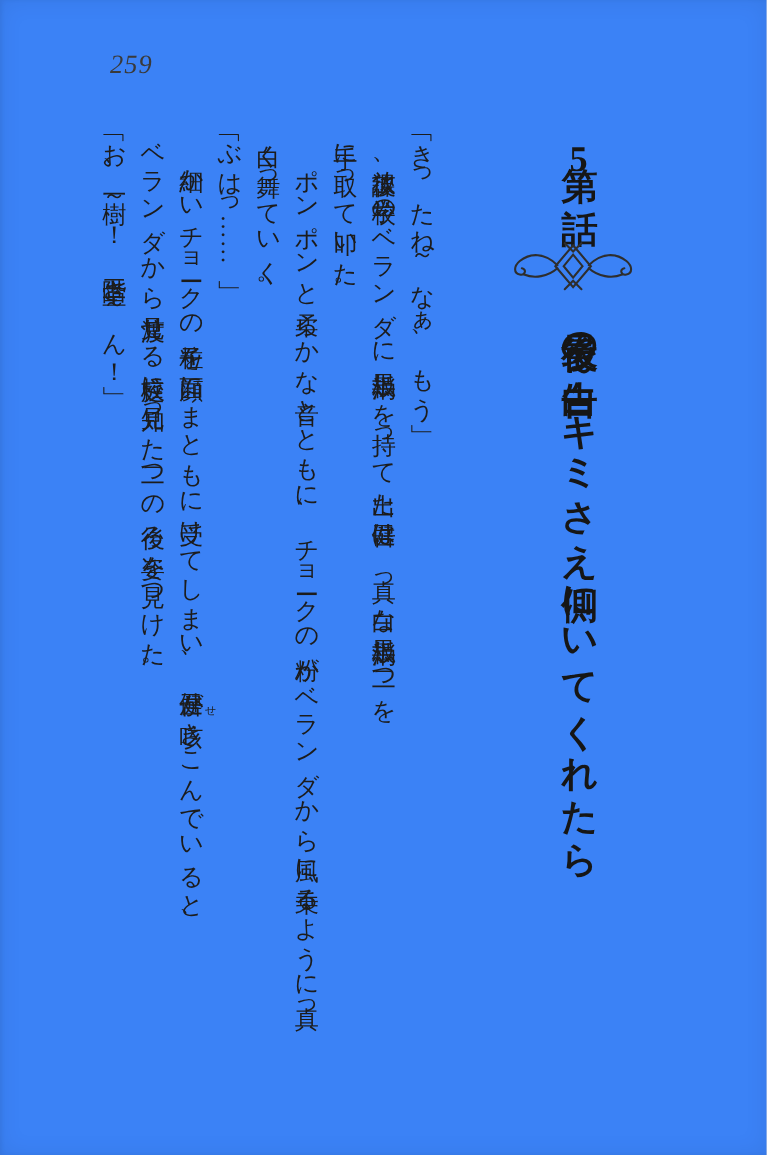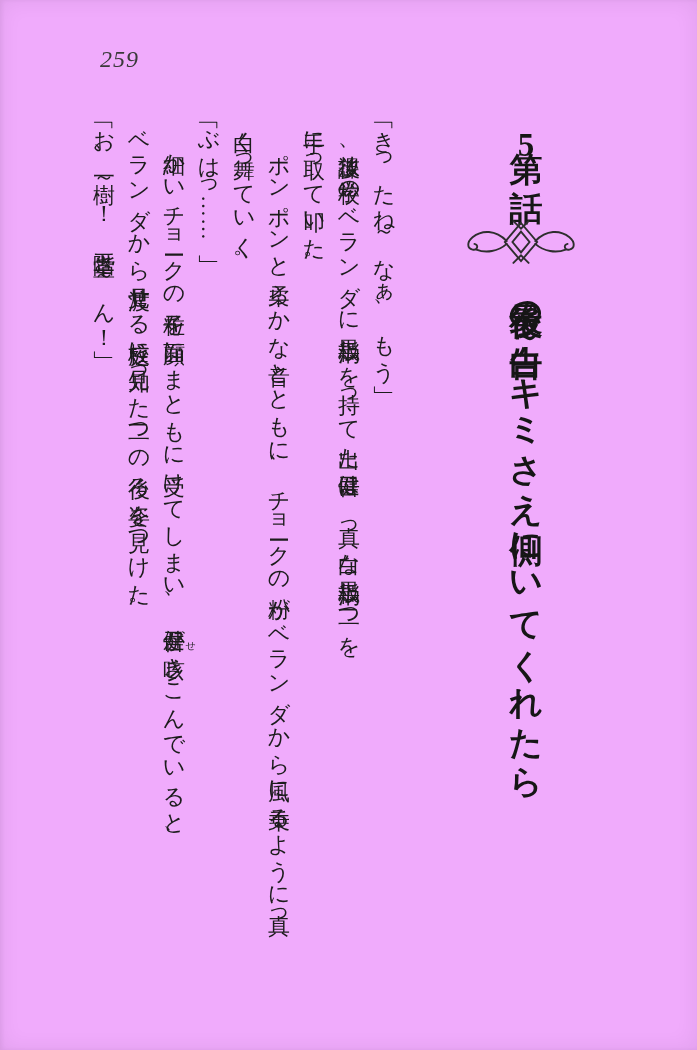--- a/index.html
+++ b/index.html
@@ -5,21 +5,21 @@
   html, body {
     margin: 0;
     padding: 0;
     background: #e8e8e6;
   }
   .page {
     position: relative;
     width: 697px;
     height: 1050px;
     margin: 0 auto;
-    background: #f0abfc;
+    background: #3b82f6;
     box-shadow: inset 0 0 22px rgba(0,0,0,0.07), inset 2px 0 4px rgba(0,0,0,0.05);
     overflow: hidden;
     font-family: "Liberation Serif", "DejaVu Serif", serif;
   }
   .page-number {
     position: absolute;
     left: 100px;
     top: 46px;
     font-size: 24px;
     font-style: italic;

